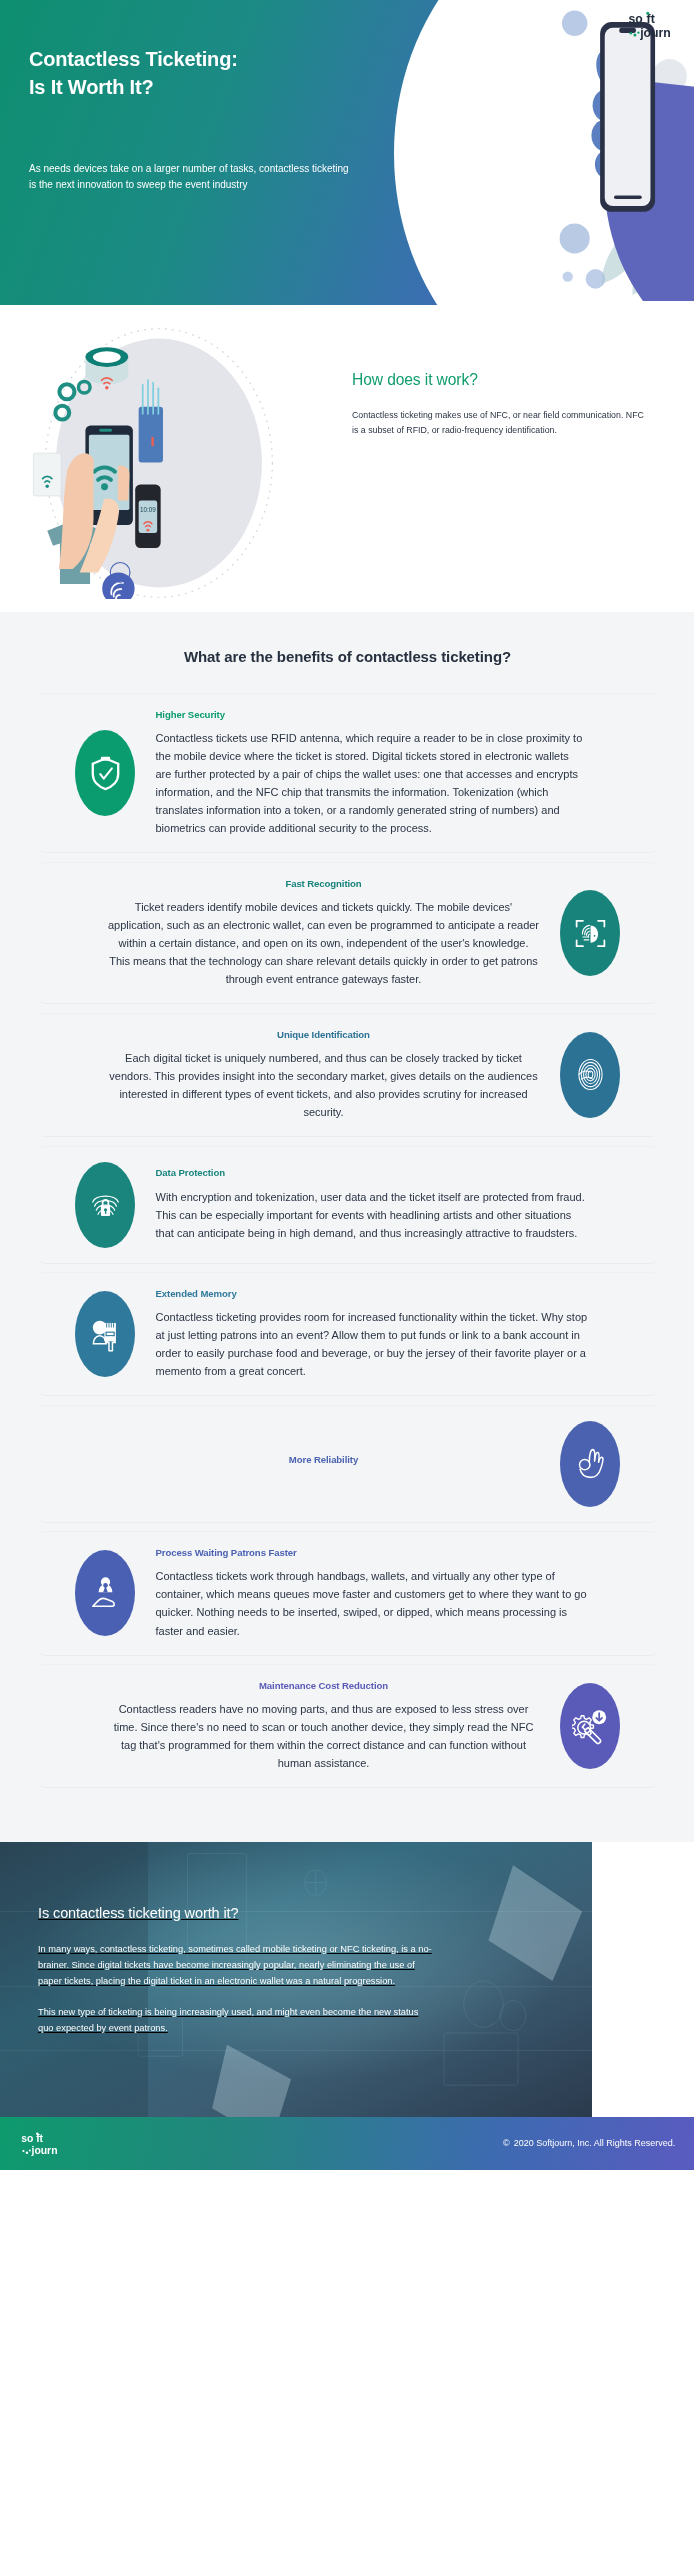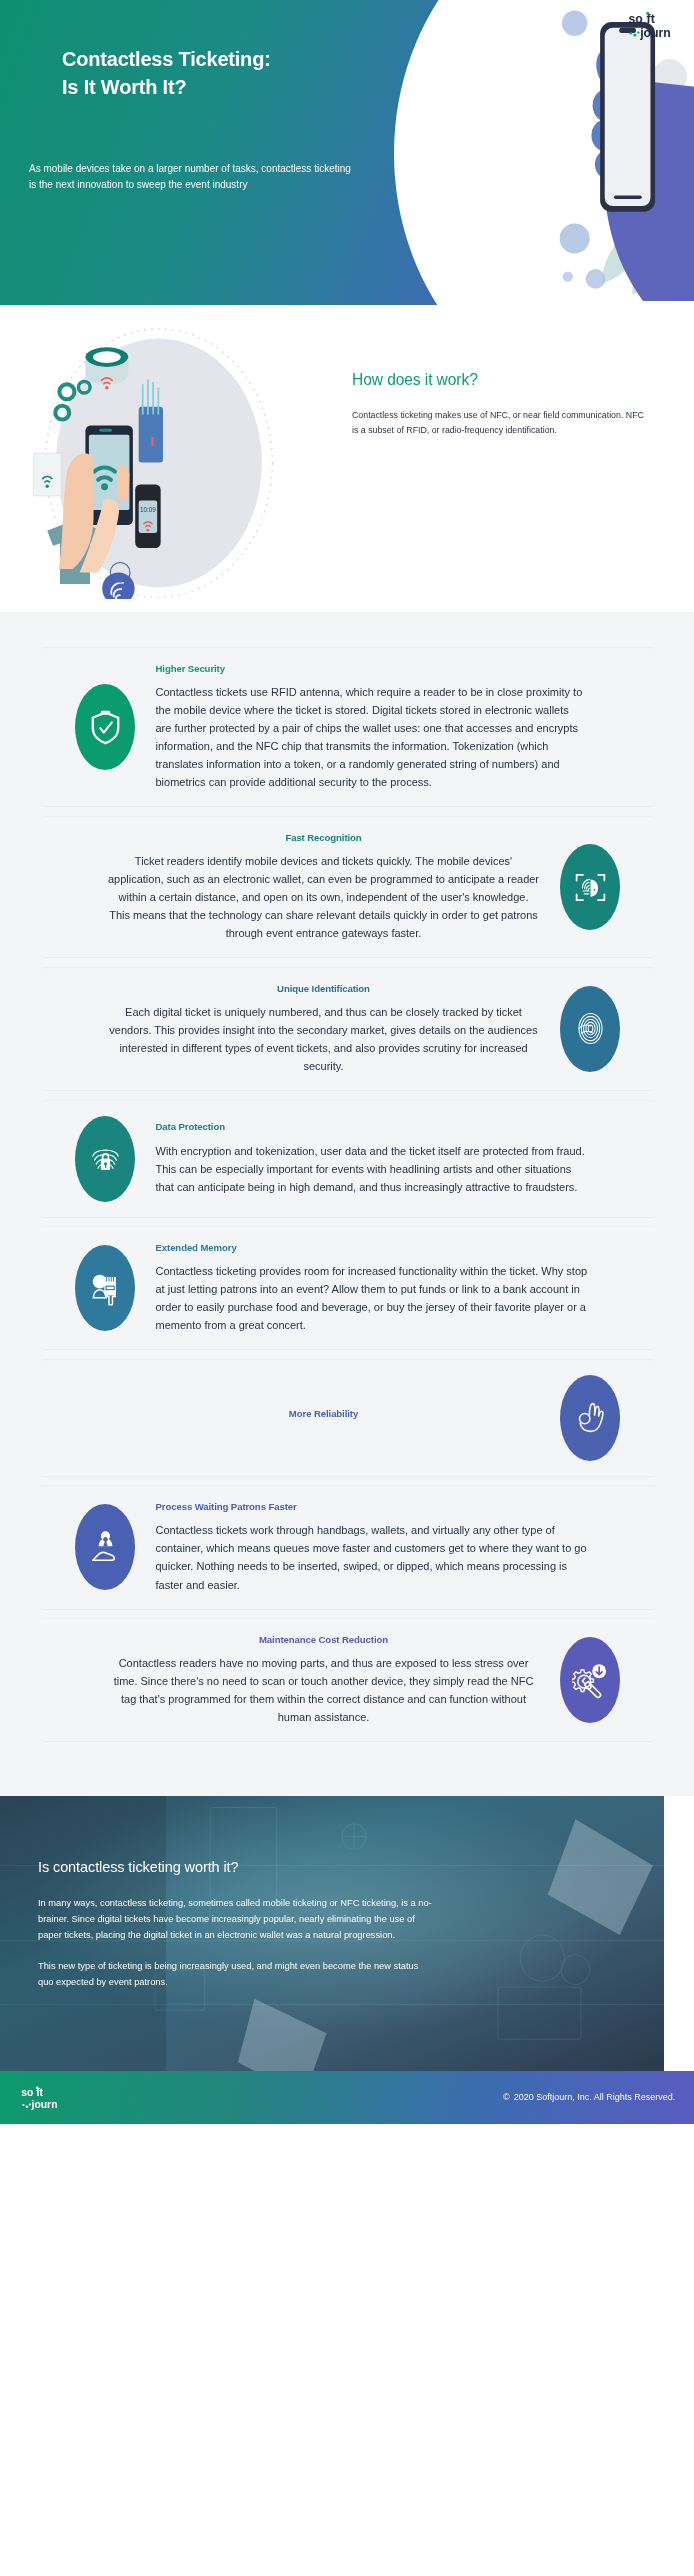--- a/index.html
+++ b/index.html
@@ -45,21 +45,20 @@
     position: absolute;
     left: 29px;
     top: 45px;
     width: 359px;
     color: #ffffff;
     font-size: 20px;
     font-weight: bold;
     line-height: 1.42;
     letter-spacing: -0.2px;
     z-index: 5;
-    margin-left: 33px;
   }
   .hero-sub {
     position: absolute;
     left: 29px;
     top: 161px;
     width: 324px;
     color: #ffffff;
     font-size: 10px;
     line-height: 1.62;
     z-index: 5;
@@ -151,24 +150,25 @@
   }
   .card-text {
     color: #2b3444;
     font-size: 11px;
     line-height: 1.64;
   }
 
   
   .conclusion {
     position: relative;
-    width: 664px;
+    width: 592px;
     height: 275px;
     overflow: hidden;
     background: #14532d;
+    text-decoration: underline;
   }
   .conc-bg { position: absolute; inset: 0; width: 100%; height: 100%; }
   .conc-inner { position: relative; z-index: 4; padding: 63px 0 0 38px; width: 463px; }
   .conc-title {
     color: #ffffff;
     font-size: 14.5px;
     font-weight: 400;
     margin-bottom: 21px;
     letter-spacing: -0.1px;
   }
@@ -244,21 +244,21 @@
       <text x="26" y="50" font-family="Liberation Sans, sans-serif" font-size="21" font-weight="bold" fill="#222c3c">journ</text>
       <circle cx="10" cy="43" r="2.2" fill="#12a06d"></circle>
       <circle cx="17" cy="46" r="2.6" fill="#12a06d"></circle>
       <circle cx="23" cy="42" r="2" fill="#12a06d"></circle>
     </svg>
 
     <h1 class="hero-title">
       <span>Contactless Ticketing:</span><br>
       <span>Is It Worth It?</span>
     </h1>
-    <p class="hero-sub">As mobile devices take on a larger number of tasks, contactless ticketing is the next innovation to sweep the event industry</p>
+    <p class="hero-sub">As needs devices take on a larger number of tasks, contactless ticketing is the next innovation to sweep the event industry</p>
   </section>
 
   <section class="how">
     <svg class="how-art" viewBox="0 0 530 470">
       <ellipse cx="245" cy="235" rx="178" ry="215" fill="#e3e5ea"></ellipse>
       <ellipse cx="245" cy="235" rx="196" ry="232" fill="none" stroke="#cdd2d8" stroke-width="2" stroke-dasharray="3 9"></ellipse>
 
       <g fill="#1f8f83">
         <circle cx="86" cy="112" r="13" fill="none" stroke="#1f8f83" stroke-width="7"></circle>
         <circle cx="116" cy="104" r="10" fill="none" stroke="#1f8f83" stroke-width="6"></circle>
@@ -342,20 +342,21 @@
       </g>
     </svg>
 
     <div class="how-right">
       <h2 class="how-title">How does it work?</h2>
       <p class="how-p">Contactless ticketing makes use of NFC, or near field communication. NFC is a subset of RFID, or radio-frequency identification.</p>
     </div>
   </section>
 
   <section class="benefits">
+    <h2 class="benefits-title">What are the benefits of contactless ticketing?</h2>
 
     <div class="card left">
       <div class="icon-wrap">
         <div class="icon-oval" style="background:#0a9b6e">
           <svg viewBox="0 0 64 64">
             <path d="M32 6 L54 15 V33 C54 46 44 55 32 59 C20 55 10 46 10 33 V15 Z" fill="none" stroke="#fff" stroke-width="4"></path>
             <path d="M23 33 L29 41 L43 23" fill="none" stroke="#fff" stroke-width="3.5" stroke-linecap="round" stroke-linejoin="round"></path>
             <rect x="24" y="3" width="16" height="7" rx="2" fill="#fff"></rect>
           </svg>
         </div>

